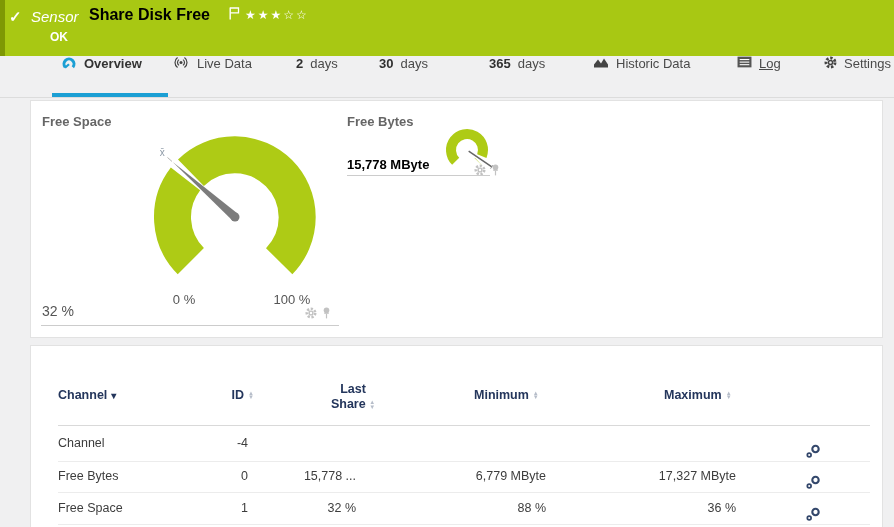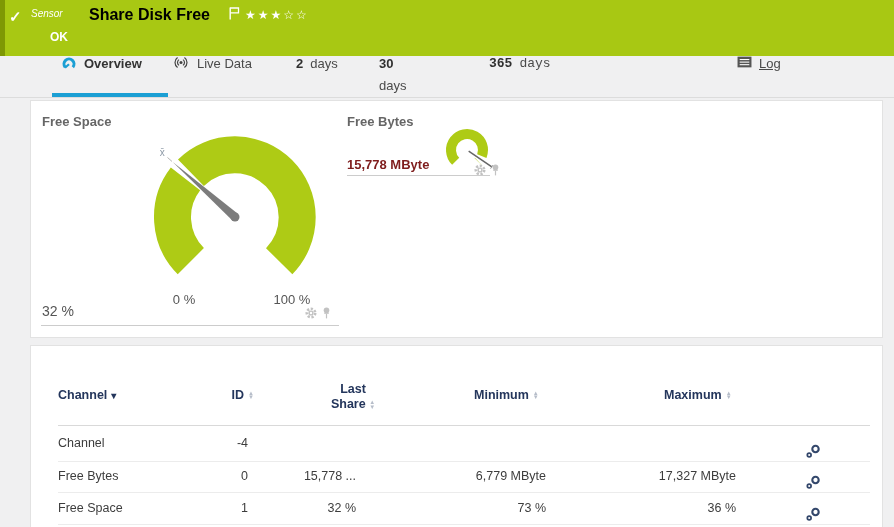--- a/index.html
+++ b/index.html
@@ -5,21 +5,21 @@
   * { margin:0; padding:0; box-sizing:border-box; }
   body { background:#fff; }
   .page {
     position:relative; width:894px; height:527px; overflow:hidden;
     background:#f0f0f1; font-family:"Liberation Sans", sans-serif;
   }
   
   .header { position:absolute; left:0; top:0; width:894px; height:56px; }
   .header-edge { position:absolute; left:0; top:0; width:5px; height:56px; }
   .check { position:absolute; left:9px; top:8px; color:#fff; font-size:15px; font-weight:bold; }
-  .kind  { position:absolute; left:31px; top:8px; color:#fff; font-size:10px; font-style:italic; }
+  .kind  { position:absolute; left:31px; top:8px; color:#fff; font-size:15px; font-style:italic; }
   .sensor-title { position:absolute; left:89px; top:6px; color:#000000; font-size:16px; font-weight:bold; }
   .flag { position:absolute; left:229px; top:6px; }
   .stars { position:absolute; left:245px; top:8px; color:#fff; font-size:12px; letter-spacing:2px; cursor:pointer; }
   .status { position:absolute; left:50px; top:30px; color:#fff; font-size:12px; font-weight:bold; }
   
   .tabbar { position:absolute; left:0; top:56px; width:894px; height:42px; border-bottom:1px solid #dcdcdc; }
   .tab { position:absolute; top:0; height:41px; display:flex; align-items:flex-start; gap:7px;
          font-size:13px; color:#4a4a4a; cursor:pointer; white-space:nowrap; }
   .tab .num { font-weight:bold; color:#303030; }
   .tab.active { box-shadow: inset 0 -4px 0 #1b9fd4; padding-left:9px; color:#333; font-weight:bold; }
@@ -30,21 +30,21 @@
   #tablePanel { left:30px; top:345px; width:853px; height:200px; }
   .g-title { position:absolute; font-size:13px; font-weight:bold; color:#666; }
   #gtitle1 { left:11px; top:13px; }
   #gtitle2 { left:316px; top:13px; }
   .gauges-svg { position:absolute; left:0; top:0; }
   .scale-label { position:absolute; font-size:13px; color:#555; text-align:center; }
   #lbl0   { left:128px; top:191px; width:50px; }
   #lbl100 { left:231px; top:191px; width:60px; }
   .g-value { position:absolute; color:#555; }
   #gvalue1 { left:11px; top:202px; font-size:14px; }
-  #gvalue2 { left:316px; top:56px; font-size:13px; font-weight:bold; color:#7f1d1d; }
+  #gvalue2 { left:316px; top:56px; font-size:13px; font-weight:bold; color:#000000; }
   .controls { position:absolute; display:flex; gap:5px; align-items:center; cursor:pointer; }
   #ctl1 { left:274px; top:206px; }
   #ctl2 { left:443px; top:63px; }
   .g-underline { position:absolute; height:1px; background:#cccccc; }
   #ul1 { left:10px; top:224px; width:298px; }
   #ul2 { left:316px; top:74px; width:143px; }
   
   .th { position:absolute; top:42px; font-size:12.5px; font-weight:bold; color:#24365c;
         display:flex; align-items:center; gap:4px; cursor:pointer; }
   .th.right { justify-content:flex-end; }
@@ -95,36 +95,50 @@
         <path d="M12.44,1.09 A6,6 0 0 1 12.44,10.91" fill="none" stroke="#444" stroke-width="1.2"></path>
         <path d="M7,3.13 A3.5,3.5 0 0 0 7,8.87" fill="none" stroke="#444" stroke-width="1.2"></path>
         <path d="M5.56,1.09 A6,6 0 0 0 5.56,10.91" fill="none" stroke="#444" stroke-width="1.2"></path>
       </svg>
       <span>Live Data</span>
     </div>
     <div class="tab" style="left:296px;">
       <span class="num">2</span>
       <span>days</span>
     </div>
-    <div class="tab" style="left:379px;flex-direction:column;">
+    <div class="tab" style="left:379px;">
       <span class="num">30</span>
       <span>days</span>
     </div>
-    <div class="tab" style="left:489px;font-family:Liberation Mono, monospace;">
+    <div class="tab" style="left:489px;">
       <span class="num">365</span>
       <span>days</span>
+    </div>
+    <div class="tab" style="left:593px;">
+      <svg class="ticon" width="16" height="13" viewBox="0 0 16 12">
+        <polygon points="1,11 1,8 5,3 8,7 11,2 15,8 15,11" fill="#444"></polygon>
+      </svg>
+      <span>Historic Data</span>
     </div>
     <div class="tab" style="left:737px;text-decoration:underline;">
       <svg class="ticon" width="15" height="12" viewBox="0 0 14 11">
         <rect x="0.5" y="0.5" width="13" height="10" fill="#555"></rect>
         <line x1="2.5" y1="3.2" x2="11.5" y2="3.2" stroke="#fff" stroke-width="1"></line>
         <line x1="2.5" y1="5.6" x2="11.5" y2="5.6" stroke="#fff" stroke-width="1"></line>
         <line x1="2.5" y1="8" x2="11.5" y2="8" stroke="#fff" stroke-width="1"></line>
       </svg>
       <span>Log</span>
+    </div>
+    <div class="tab" style="left:824px;">
+      <svg class="ticon" width="13" height="13" viewBox="0 0 12 12">
+        <circle cx="6" cy="6" r="4.2" fill="none" stroke="#444" stroke-width="2.6" stroke-dasharray="2.2 1.6"></circle>
+        <circle cx="6" cy="6" r="2.6" fill="#444"></circle>
+        <circle cx="6" cy="6" r="1.2" fill="#f0f0f1"></circle>
+      </svg>
+      <span>Settings</span>
     </div>
   </div>
 
   <div class="panel" id="gaugePanel">
     <svg class="gauges-svg" id="gauges-svg" width="853" height="238">
         <path d="M159.81,160.19 A62.5,62.5 0 0 1 154.50,77.85" stroke="#aecb15" stroke-width="37" fill="none"></path>
         <path d="M159.94,71.67 A62.5,62.5 0 0 1 248.19,160.19" stroke="#aecb15" stroke-width="37" fill="none"></path>
         <circle cx="204" cy="116" r="4.5" fill="#7c7c7c"></circle>
         <polygon points="206.8436410208917,112.77452240058902 201.1563589791083,119.22547759941098 141.74078122067186,61.1111151781369" fill="#7c7c7c"></polygon>
         <line x1="140.9906701510414" y1="60.449803312813245" x2="136.49000373325862" y2="56.481932120871335" stroke="#b5b5b5" stroke-width="1"></line>
@@ -233,21 +247,21 @@
           <circle cx="9.5" cy="5" r="3.2" fill="none" stroke="#33476b" stroke-width="2.1"></circle>
           <circle cx="3.2" cy="11" r="1.9" fill="none" stroke="#33476b" stroke-width="1.7"></circle>
         </svg>
       </span>
     </div>
 
     <div class="row" style="top:146px;height:32px;line-height:32px;">
       <span class="cell" style="left:27px;">Free Space</span>
       <span class="cell right" style="left:157px;width:60px;">1</span>
       <span class="cell right" style="left:225px;width:100px;">32 %</span>
-      <span class="cell right" style="left:375px;width:140px;">73 %</span>
+      <span class="cell right" style="left:375px;width:140px;">88 %</span>
       <span class="cell right" style="left:565px;width:140px;">36 %</span>
       <span class="rowicon" style="top:9px;">
         <svg width="15" height="15" viewBox="0 0 15 15">
           <circle cx="9.5" cy="5" r="3.2" fill="none" stroke="#33476b" stroke-width="2.1"></circle>
           <circle cx="3.2" cy="11" r="1.9" fill="none" stroke="#33476b" stroke-width="1.7"></circle>
         </svg>
       </span>
     </div>
   </div>
 </div>

